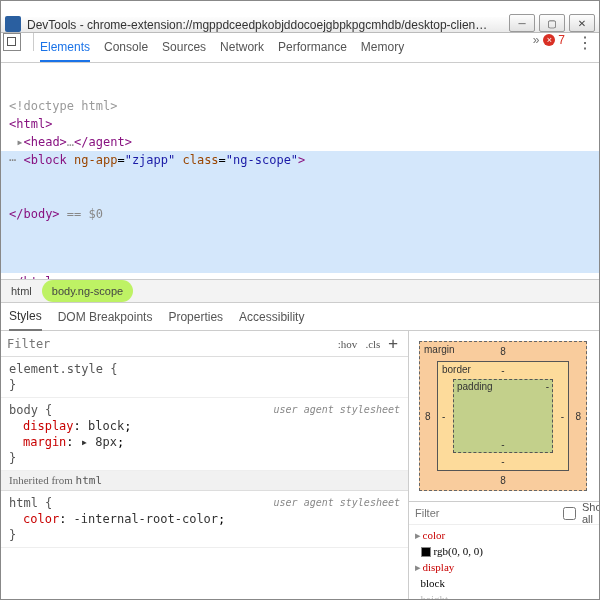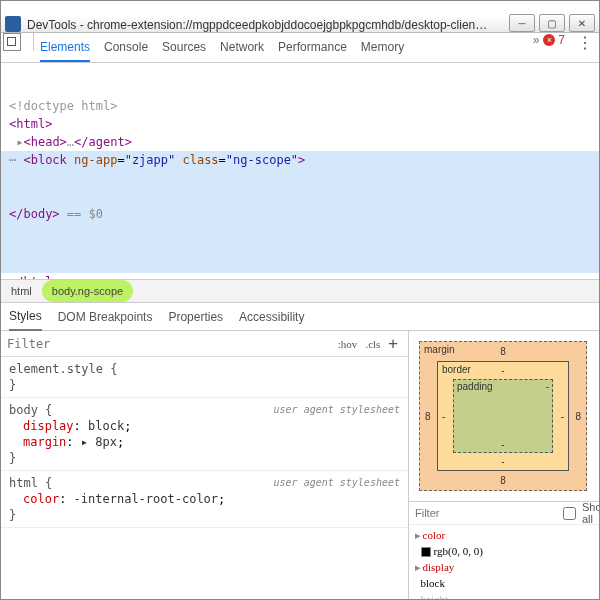--- a/index.html
+++ b/index.html
@@ -140,20 +140,21 @@
         <span class="sel2">element.style {</span><br>
         <span class="sel2">}</span>
       </div>
       <div class="srule">
         <span class="origin">user agent stylesheet</span>
         <span class="sel2">body {</span><br>
         <span class="prop">display</span>: <span class="val">block</span>;<br>
         <span class="prop">margin</span>: <span class="val">▸ 8px</span>;<br>
         <span class="sel2">}</span>
       </div>
+      <div class="inh"><span>Inherited from </span><span class="lnk">html</span></div>
       <div class="srule">
         <span class="origin">user agent stylesheet</span>
         <span class="sel2">html {</span><br>
         <span class="prop">color</span>: <span class="val">-internal-root-color</span>;<br>
         <span class="sel2">}</span>
       </div>
     </div>
   </div>
 
   <div class="boxcol">

